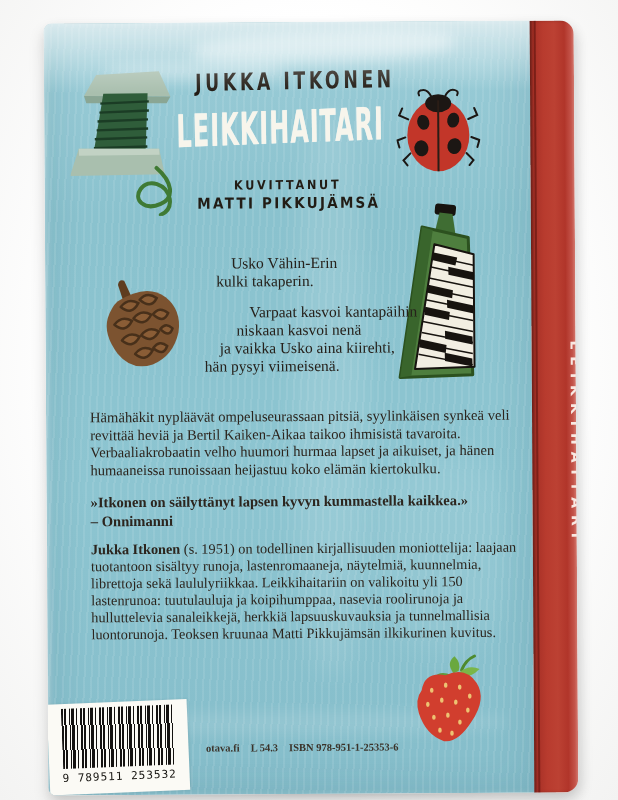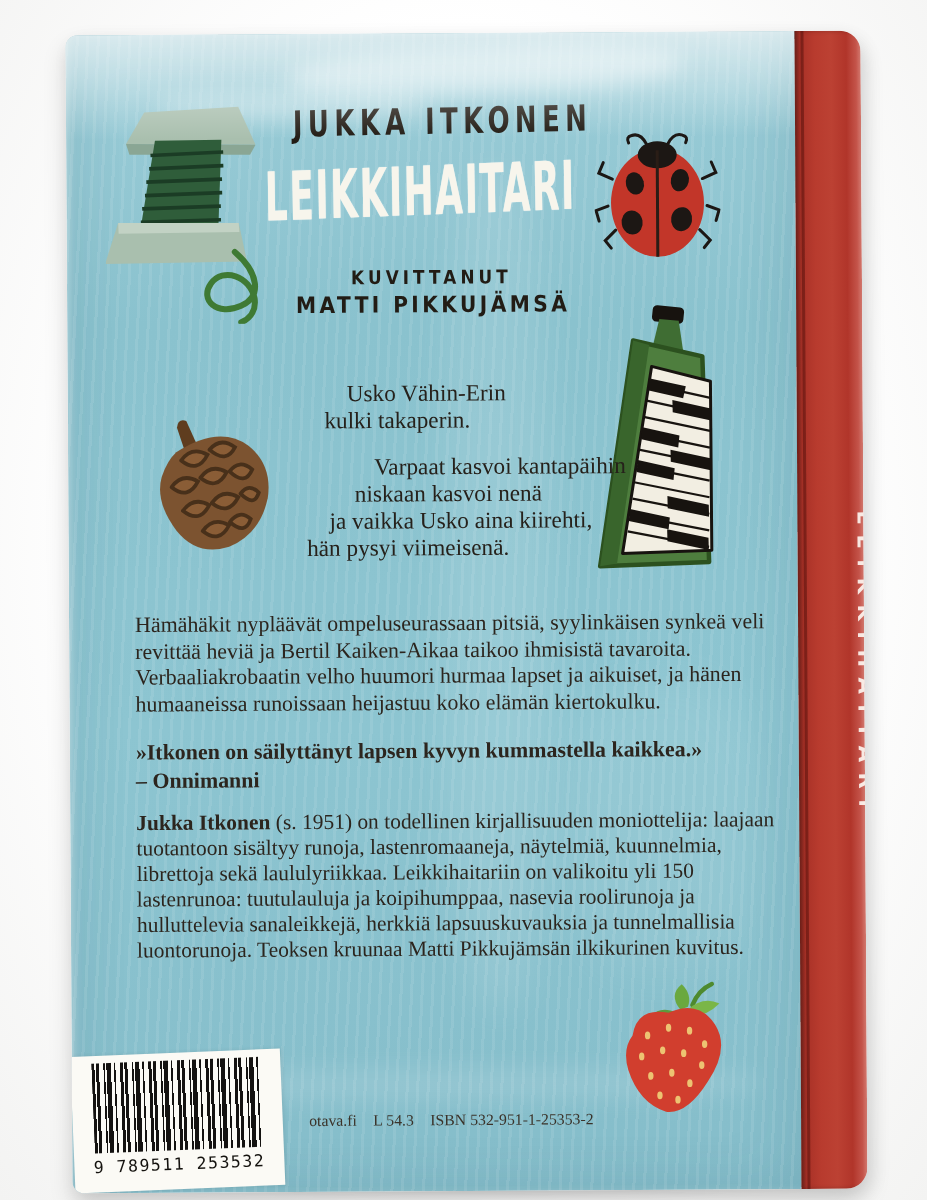--- a/index.html
+++ b/index.html
@@ -72,21 +72,21 @@
   .barcode-bars { margin:5px auto 0; width:112px; height:60px;
     background: repeating-linear-gradient(90deg,
       #141210 0 2px, #fbfaf5 2px 3px, #141210 3px 5px, #fbfaf5 5px 8px,
       #141210 8px 9px, #fbfaf5 9px 10px, #141210 10px 13px, #fbfaf5 13px 15px,
       #141210 15px 16px, #fbfaf5 16px 19px); }
   .barcode-digits { margin-top:3px; text-align:center; font-family:"DejaVu Sans Mono", monospace;
     font-size:11px; letter-spacing:1px; color:#15130f; }
 
   .imprint-line { position:absolute; left:158px; top:720px; font-size:10.5px;
     color:#3b332a; white-space:nowrap; }
-  .imprint-line span { margin-right:11px; }
+  .imprint-line span { margin-right:11px;font-weight:bold; }
 
   
   .spine { position:absolute; right:0; top:0; bottom:0; width:44px; overflow:visible;
     background: linear-gradient(90deg, #8e2a21 0%, #a83127 8%, #b83b2e 30%, #bc4133 55%,
                 #b1352a 78%, #c4544a 93%, #d47a70 100%);
     box-shadow: inset 2px 0 3px rgba(0,0,0,.25); }
   .spine-fold { position:absolute; left:4px; top:0; bottom:0; width:2px;
     background:rgba(70,10,6,.45); }
   .spine-hint { position:absolute; right:-8px; top:320px; writing-mode:vertical-rl;
     font-family:"DejaVu Sans", sans-serif; font-weight:700; font-size:14px;
@@ -248,21 +248,21 @@
       </div>
 
       <p class="author-bio"><b>Jukka Itkonen</b><span> (s. 1951) on todellinen kirjallisuuden moniottelija: laajaan tuotantoon sisältyy runoja, lastenromaaneja, näytelmiä, kuunnelmia, librettoja sekä laululyriikkaa. Leikkihaitariin on valikoitu yli 150 lastenrunoa: tuutulauluja ja koipihumppaa, nasevia roolirunoja ja hulluttelevia sanaleikkejä, herkkiä lapsuuskuvauksia ja tunnelmallisia luontorunoja. Teoksen kruunaa Matti Pikkujämsän ilkikurinen kuvitus.</span></p>
 
       <div class="barcode-label">
         <div class="barcode-bars"></div>
         <div class="barcode-digits">9 789511 253532</div>
       </div>
 
       <div class="imprint-line">
-        <span>otava.fi</span><span>L 54.3</span><span>ISBN 532-951-1-25353-2</span>
+        <span>otava.fi</span><span>L 54.3</span><span>ISBN 978-951-1-25353-6</span>
       </div>
     </div>
 
     <div class="spine">
       <div class="spine-fold"></div>
       <div class="spine-hint">LEIKKIHAITARI</div>
     </div>
   </div>
 </div>
 

